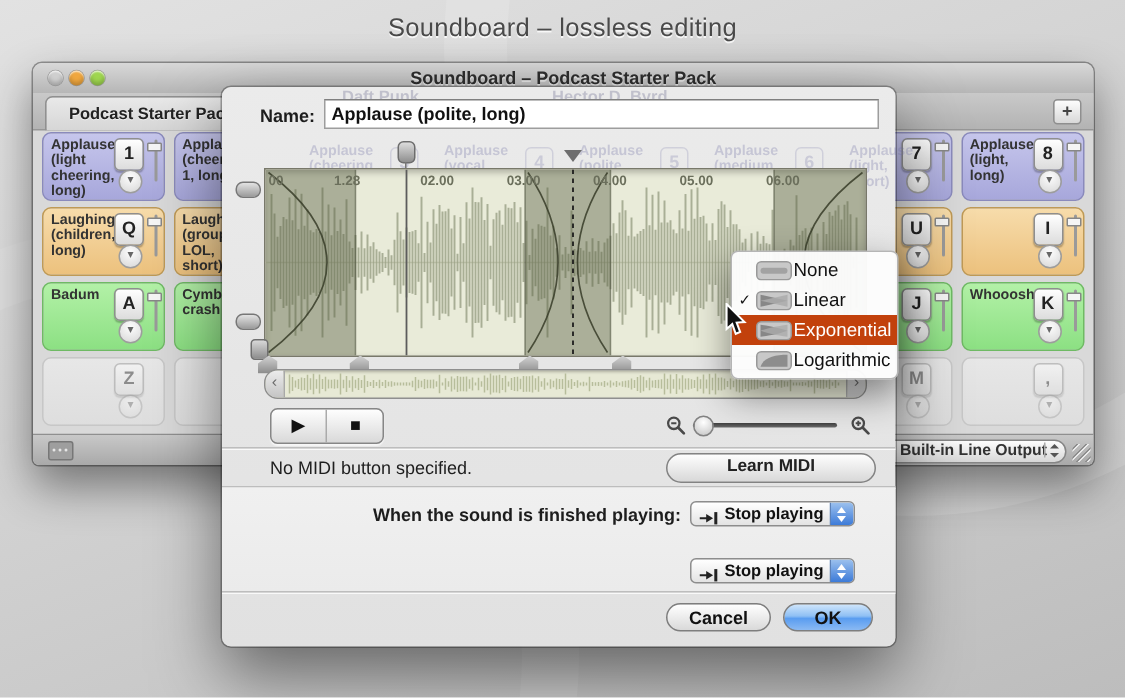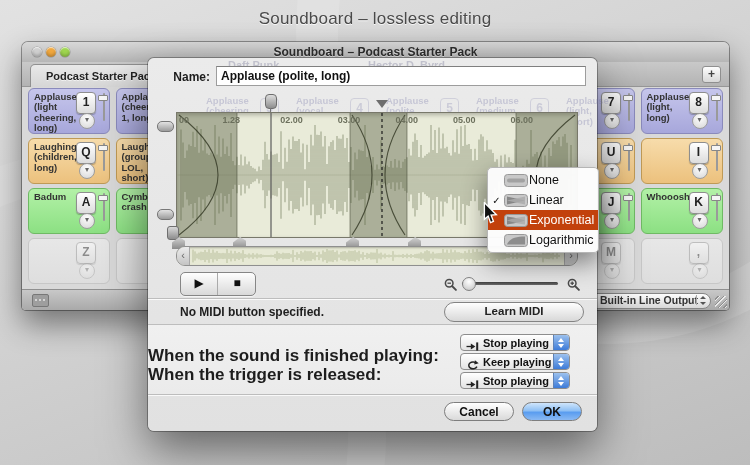--- a/index.html
+++ b/index.html
@@ -104,26 +104,26 @@
   #transport .seg.play{left:0;border-right:1px solid #aaa}
   #transport .seg.stop{right:0}
   #zoomctl{position:absolute;left:296px;top:218px;width:136px;height:16px}
   #zoomctl .track{position:absolute;left:18px;top:6px;width:96px;height:3px;background:linear-gradient(#3f3f3f,#6b6b6b);border-radius:2px}
   #zoomctl .zknob{position:absolute;left:18px;top:1px;width:12px;height:12px;border-radius:50%;
     background:radial-gradient(circle at 50% 30%,#ffffff,#c2c2c2);border:1px solid #828282}
   #zoomctl .magL{position:absolute;left:0;top:1px}
   #zoomctl .magR{position:absolute;right:0;top:1px}
   .hr{position:absolute;left:0;width:100%;height:1px;background:#bdbdbd;box-shadow:0 1px 0 rgba(255,255,255,.8)}
   
-  #midi-status{position:absolute;left:32px;top:247px;font-size:12px;font-weight:bold;color:#1e1e1e}
+  #midi-status{position:absolute;left:32px;top:247px;font-size:12px;font-weight:normal;color:#1e1e1e}
   #learn-midi{position:absolute;left:296px;top:244px;width:138px;height:18px;border:1px solid #838383;border-radius:10px;
     background:linear-gradient(#fefefe,#d8d8d8);text-align:center;line-height:17px;font-size:11.5px;font-weight:bold;color:#222}
   #options{position:absolute;left:0;top:267px;width:100%;height:69px;background:linear-gradient(#f0f0f0,#ebebeb)}
   .opt-row{position:absolute;left:0;width:100%;height:17px}
-  .opt-row .olbl{position:absolute;left:0;top:12px;width:306px;text-align:left;font-size:17px;font-weight:bold;color:#1d1d1d}
+  .opt-row .olbl{position:absolute;left:0;top:2px;width:306px;text-align:right;font-size:12px;font-weight:bold;color:#1d1d1d}
   .popup{position:absolute;left:312px;top:0;width:110px;height:17px;border:1px solid #8d8d8d;border-radius:4px;
     background:linear-gradient(#ffffff,#e3e3e3);box-sizing:border-box}
   .popup .pico{position:absolute;left:5px;top:2.5px}
   .popup .pval{position:absolute;left:22px;top:1.5px;font-size:11px;font-weight:bold;color:#111}
   .popup .pstp{position:absolute;right:0;top:0;width:15px;height:15px;border-radius:0 3px 3px 0;
     background:linear-gradient(#9cc1ee,#3d7bd8);border-left:1px solid #5d82b8}
   .popup .pstp b,.popup .pstp i{position:absolute;left:4px;width:0;height:0;border-left:3.5px solid transparent;border-right:3.5px solid transparent}
   .popup .pstp b{top:2.5px;border-bottom:4px solid #fff}
   .popup .pstp i{bottom:2.5px;border-top:4px solid #fff}
   
@@ -389,34 +389,20 @@
                 <path d="M4.8 2.6 L9.4 5.5 L4.8 8.4 Z" fill="#222"></path>
                 <rect x="10.2" y="1.4" width="2" height="8.2" fill="#222"></rect>
               </svg></span>
             <span class="pval">Stop playing</span>
             <span class="pstp">
               <b></b>
               <i></i>
             </span>
           </div>
         </div>
-        <div class="opt-row" style="top: 28px;">
-          <div class="olbl">When the trigger is released:</div>
-          <div class="popup">
-            <span class="pico"><svg width="13" height="11" viewBox="0 0 13 11">
-                <path d="M10.4 3.4 A4.2 3.4 0 1 0 10.9 6.6" fill="none" stroke="#222" stroke-width="1.5"></path>
-                <path d="M8.9 0.2 L12.7 3.2 L8.3 4.4 Z" fill="#222"></path>
-              </svg></span>
-            <span class="pval">Keep playing</span>
-            <span class="pstp">
-              <b></b>
-              <i></i>
-            </span>
-          </div>
-        </div>
         <div class="opt-row" style="top: 47px;">
           <div class="popup">
             <span class="pico"><svg width="13" height="11" viewBox="0 0 13 11">
                 <path d="M0.5 5.5 H6" stroke="#222" stroke-width="1.3"></path>
                 <path d="M4.8 2.6 L9.4 5.5 L4.8 8.4 Z" fill="#222"></path>
                 <rect x="10.2" y="1.4" width="2" height="8.2" fill="#222"></rect>
               </svg></span>
             <span class="pval">Stop playing</span>
             <span class="pstp">
               <b></b>

